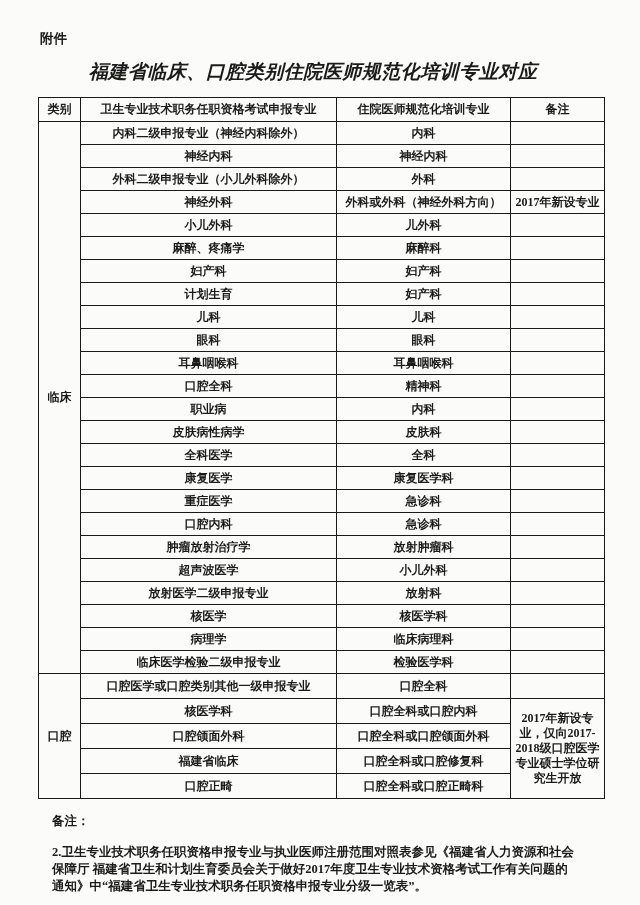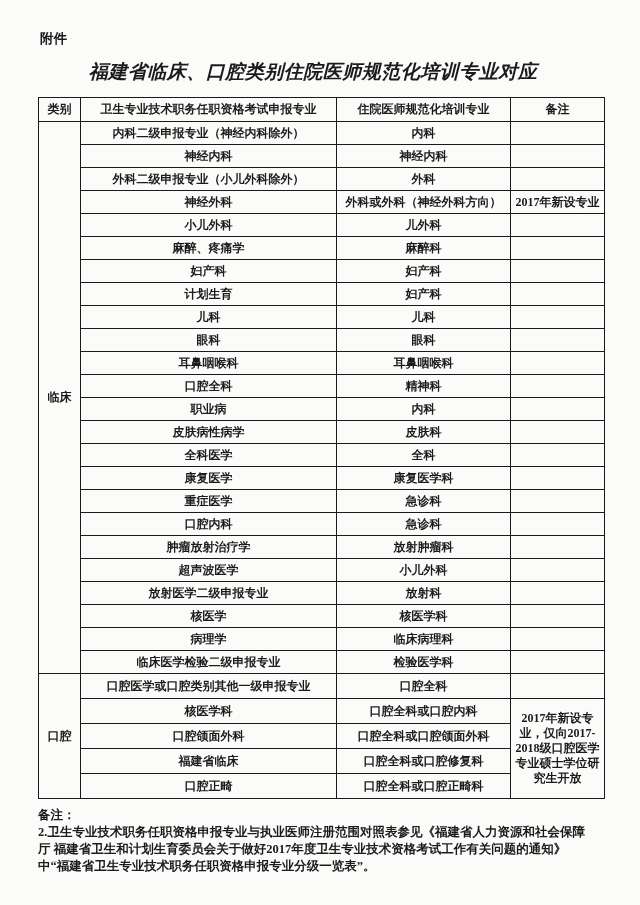--- a/index.html
+++ b/index.html
@@ -66,21 +66,21 @@
     font-size: 12px;
     line-height: 1.3;
     padding: 2px 3px;
   }
   .notes {
     margin-top: 8px;
     font-size: 12.5px;
     font-weight: bold;
     line-height: 17px;
   }
-  .notes p { margin: 0; }
+  .notes p { margin: 14px; }
 </style>
 </head>
 <body>
 
 <div class="page">
 
   <p class="attachment">附件</p>
 
   <div class="doc-title">
     <div>福建省临床、口腔类别住院医师规范化培训专业对应</div>

